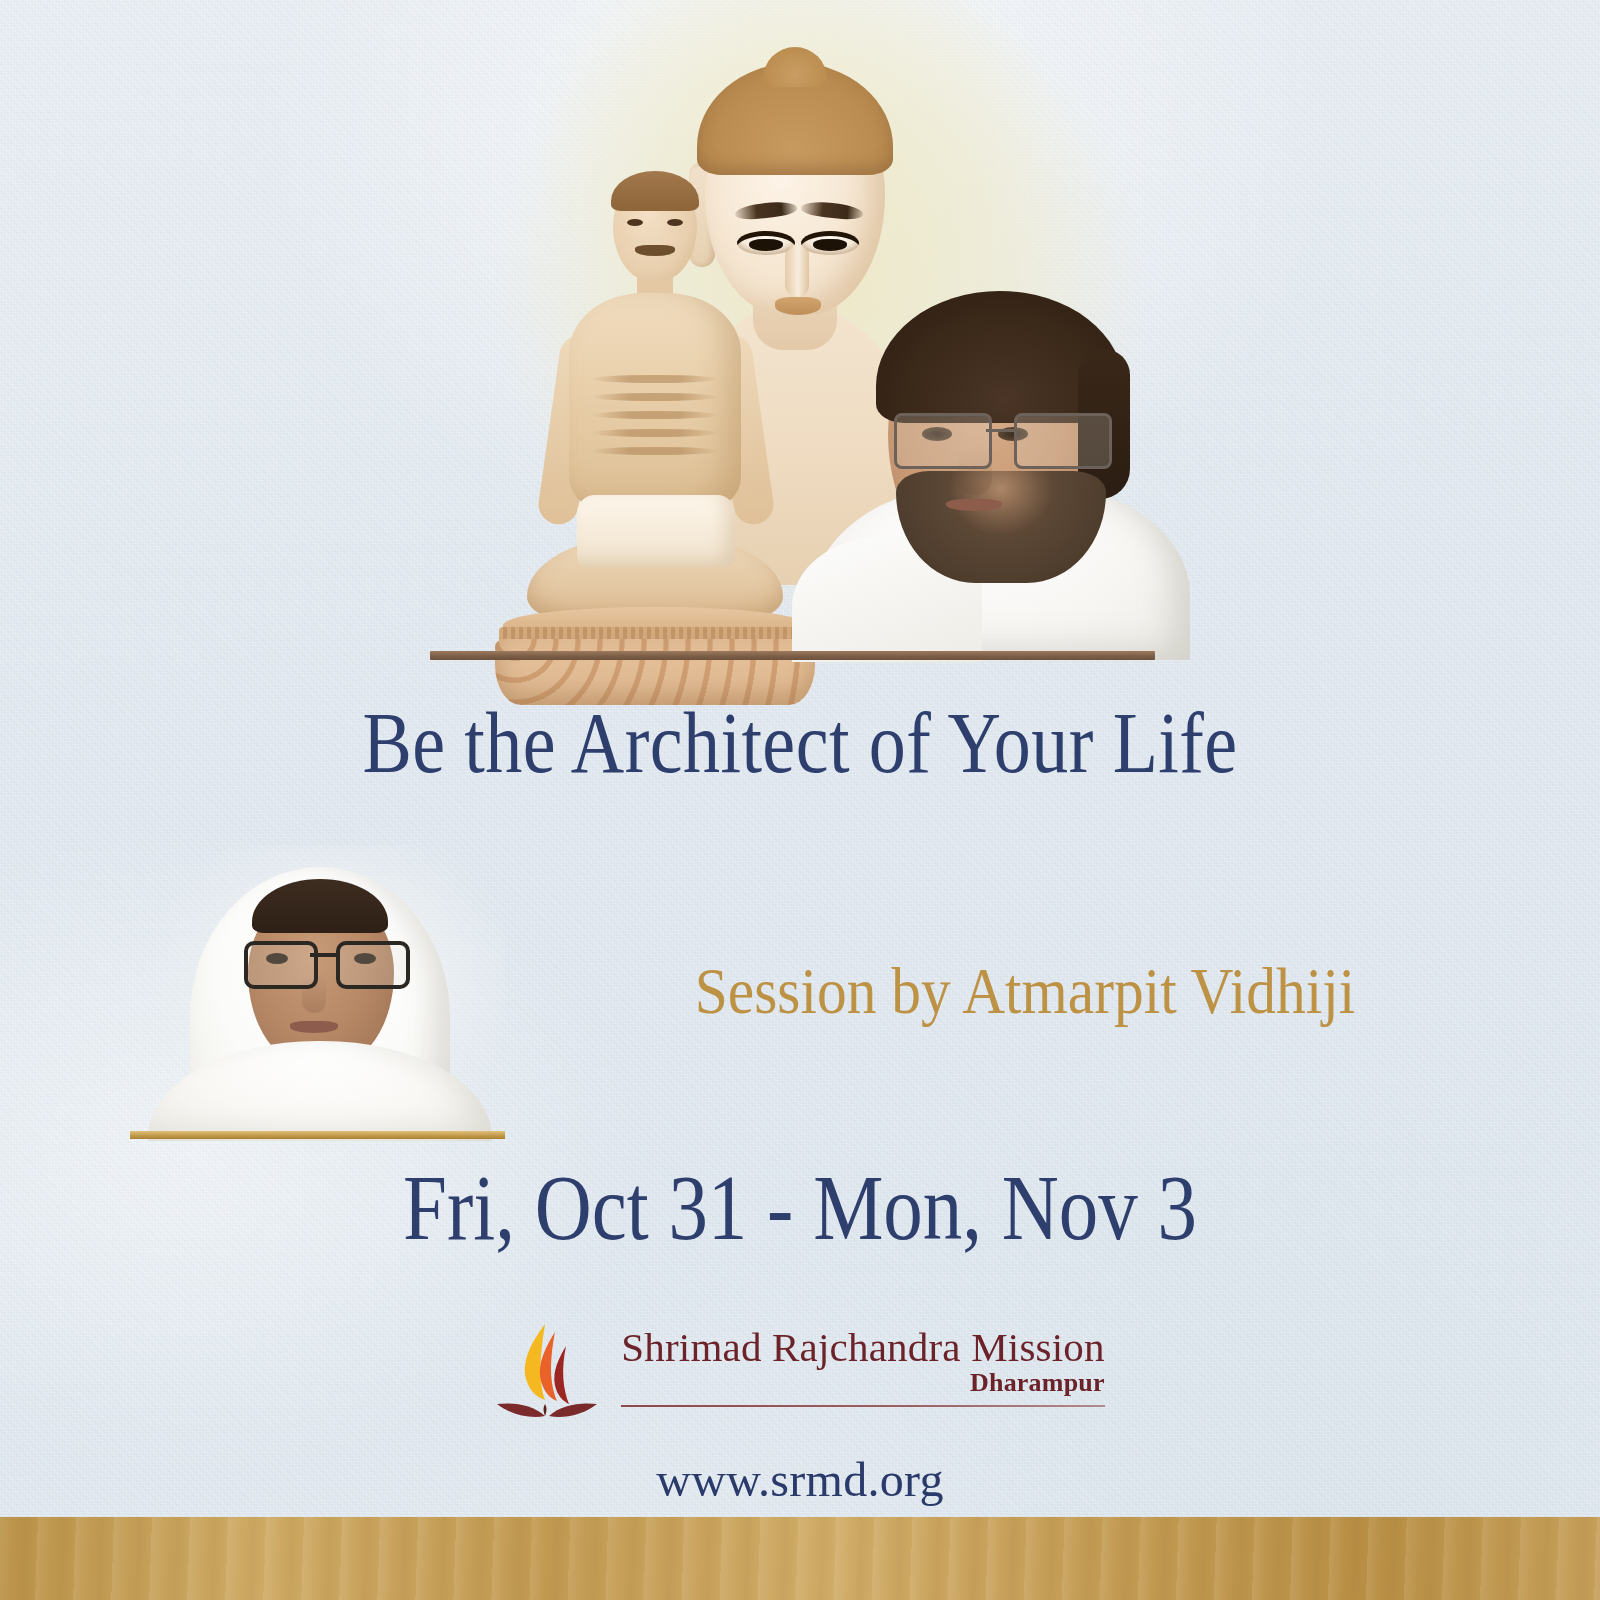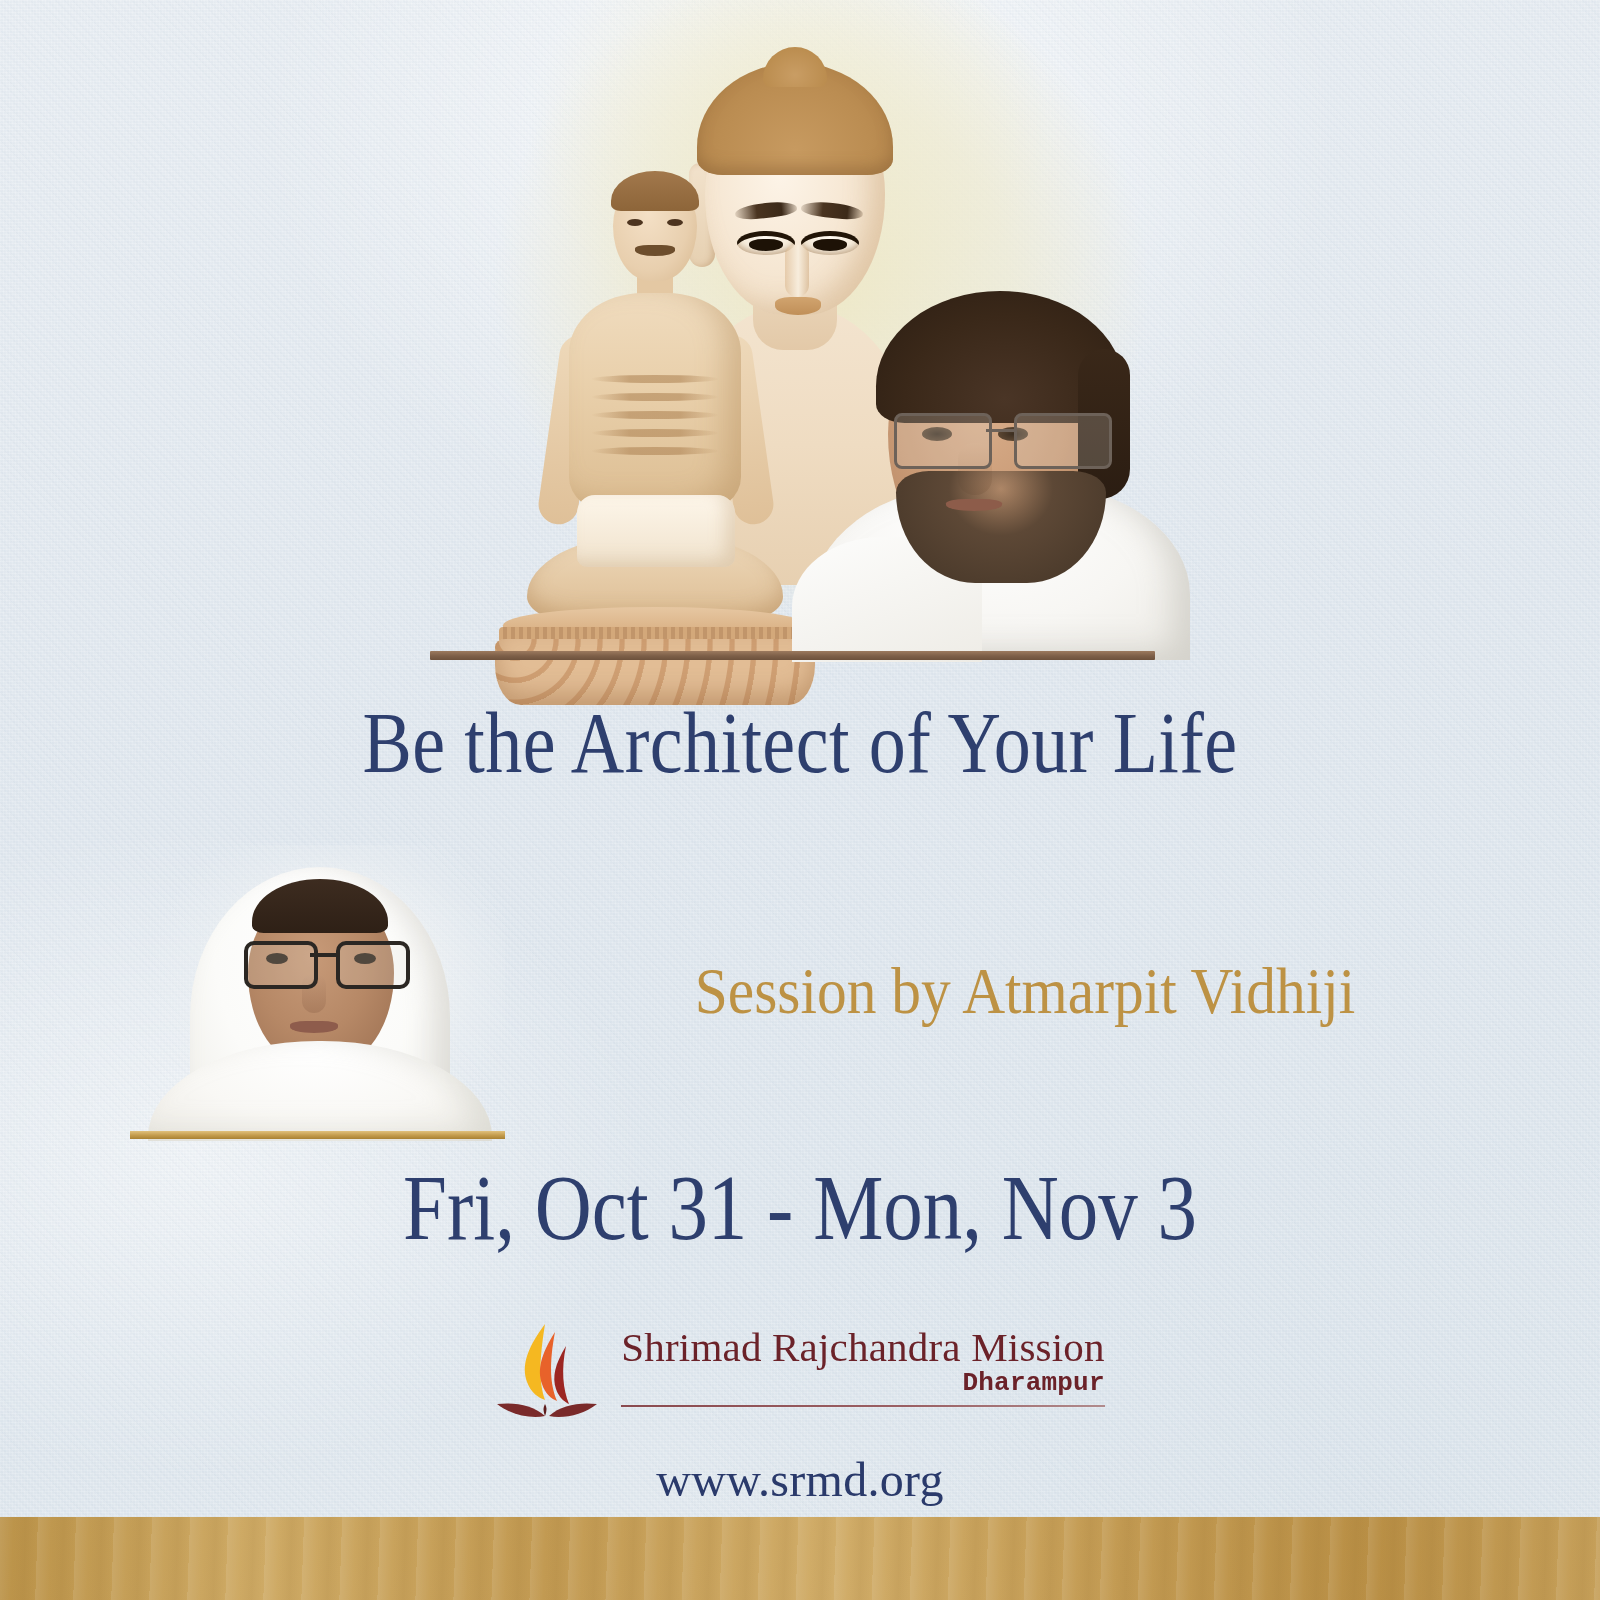--- a/index.html
+++ b/index.html
@@ -362,21 +362,21 @@
   .logo-row { display: flex; align-items: flex-start; gap: 22px; }
   .mark { width: 104px; height: 110px; position: relative; flex: 0 0 auto; }
   .brand { display: flex; flex-direction: column; padding-top: 6px; }
   .brand-name {
     font-size: 41px; line-height: 1.05; color: #6b2229;
     font-family: "Liberation Serif", "DejaVu Serif", serif;
     letter-spacing: .2px; white-space: nowrap;
   }
   .brand-sub {
     font-size: 26px; line-height: 1.1; color: #6b2229;
-    font-weight: bold; text-align: right; letter-spacing: .2px; font-family: Liberation Mono, monospace;
+    font-weight: bold; text-align: right; letter-spacing: .2px;
   }
   .brand-rule {
     margin-top: 7px; height: 2px; width: 100%;
     background: linear-gradient(90deg, #8a4a4f, #9b6064 60%, #b08a8c);
   }
   .url {
     margin-top: 26px;
     font-size: 48px; line-height: 1; color: #2a3a6b;
     letter-spacing: .3px;
     font-family: Liberation Serif, serif;

